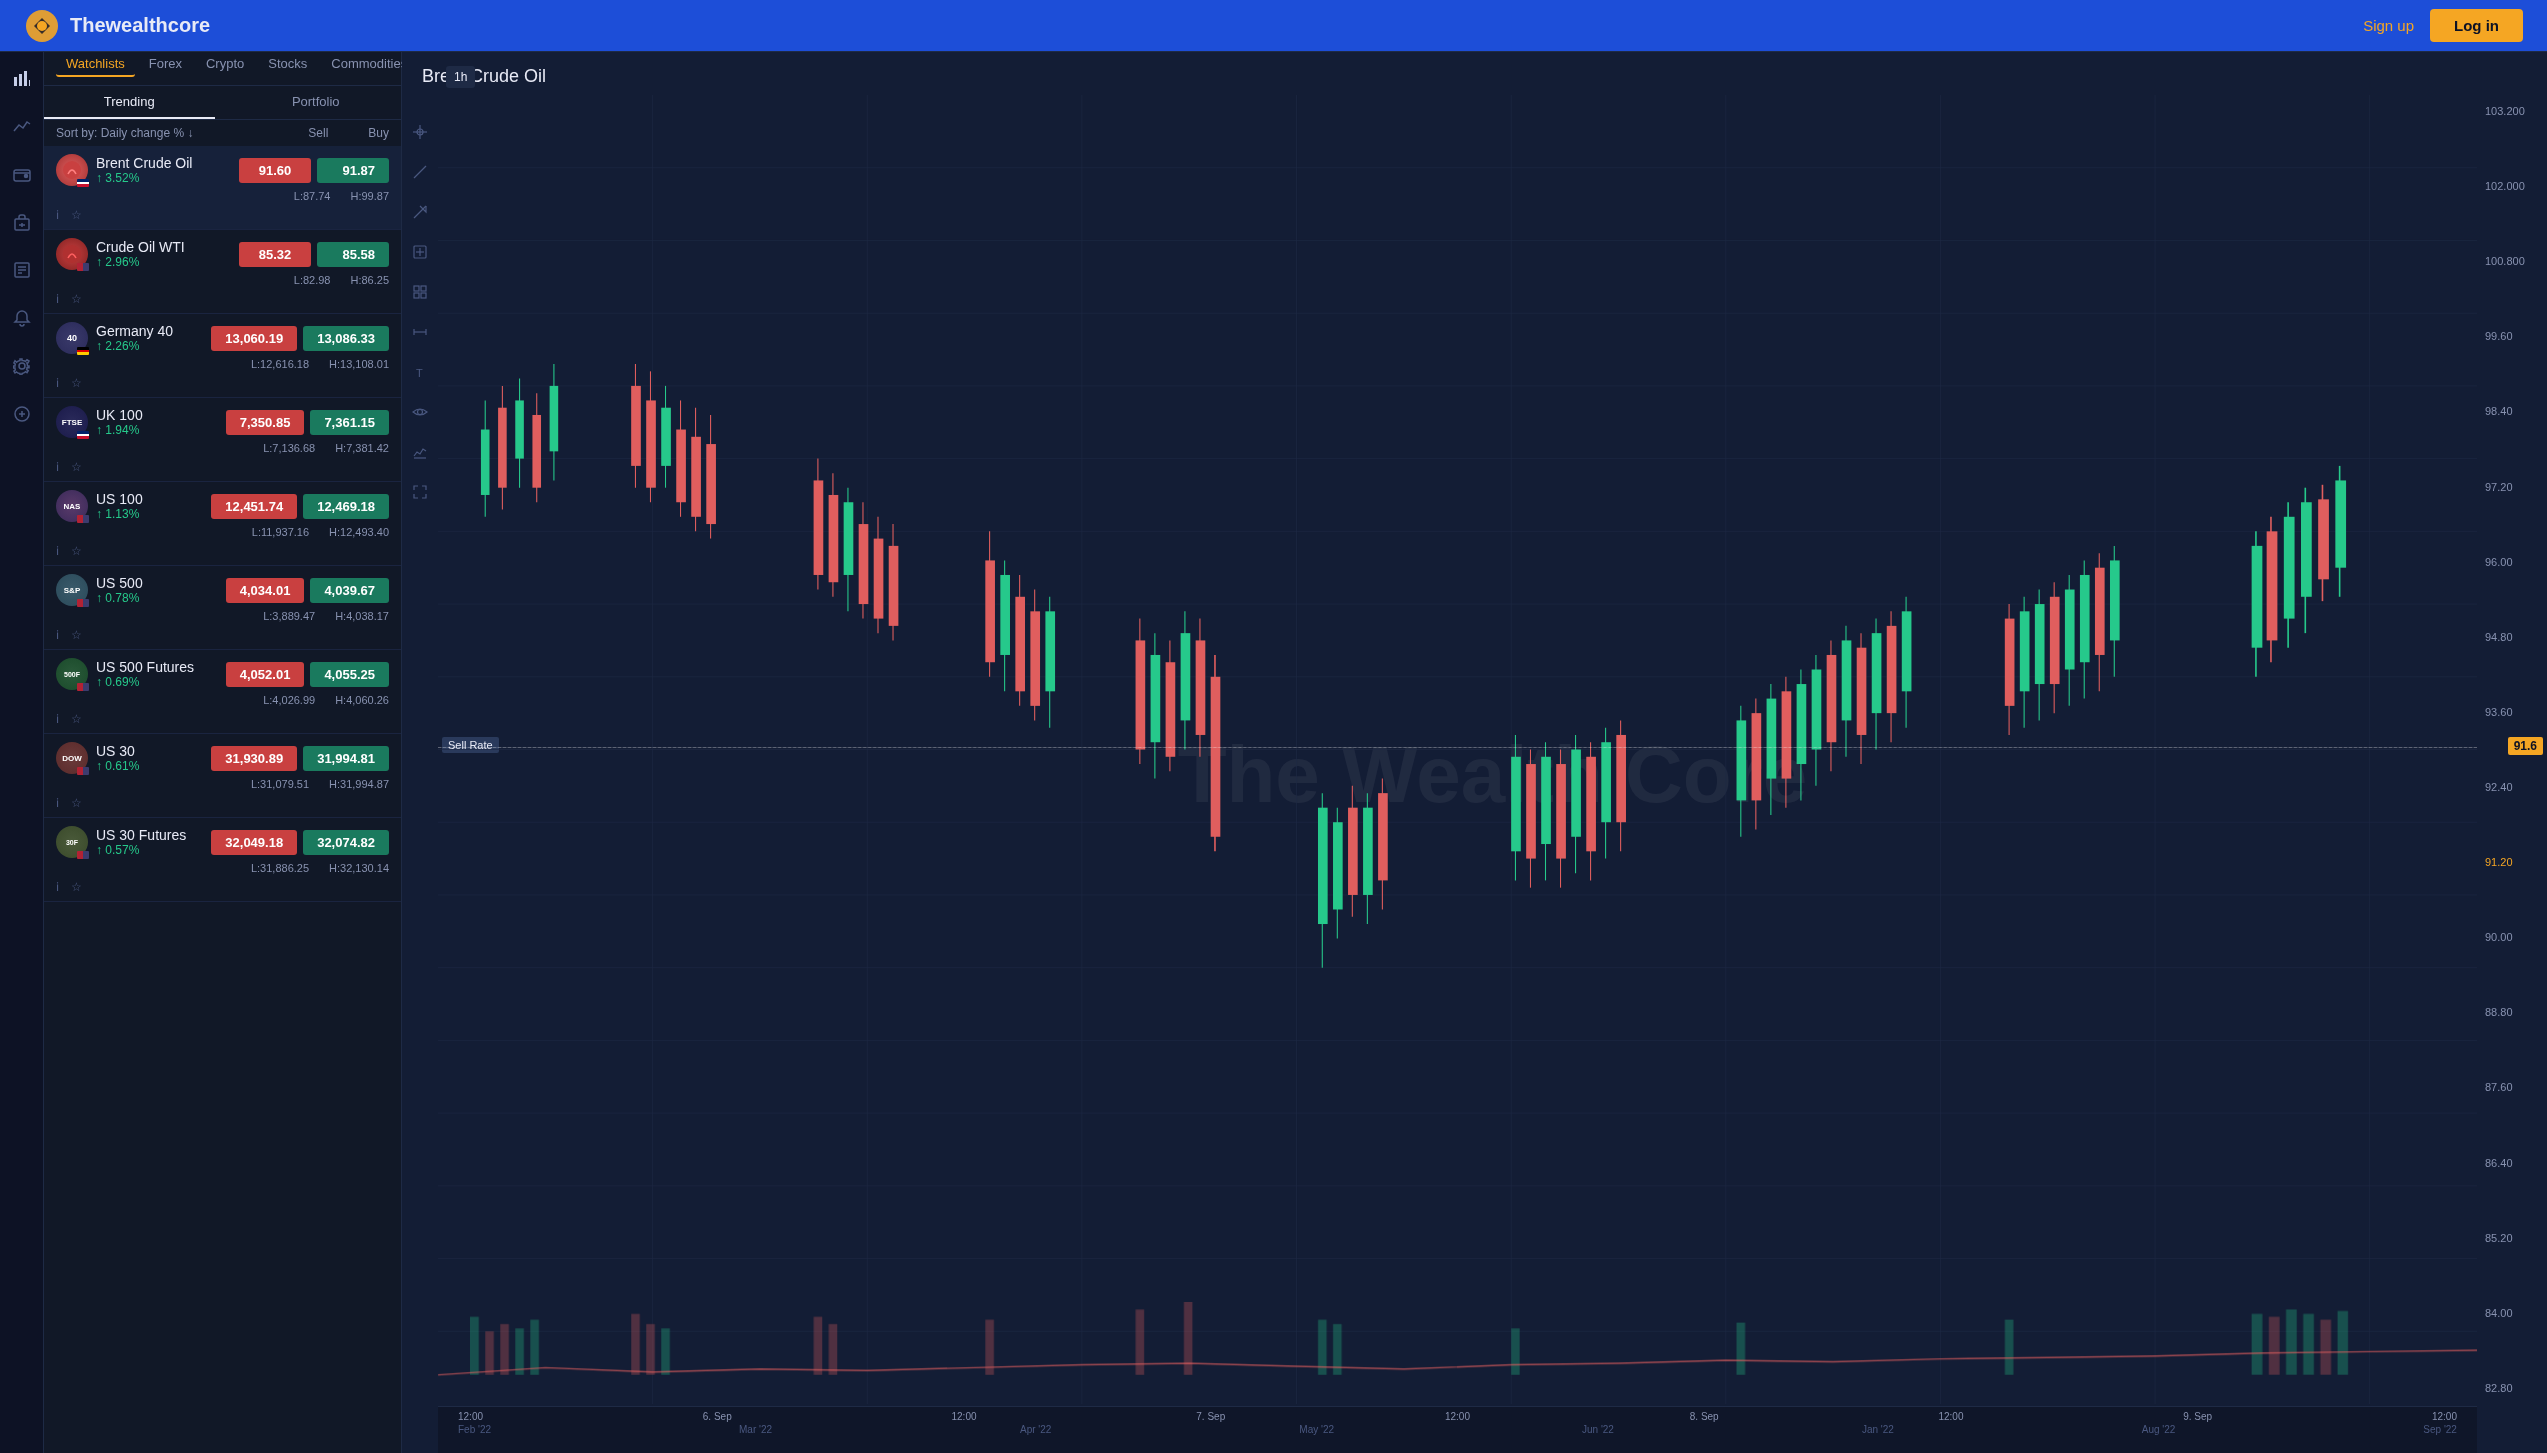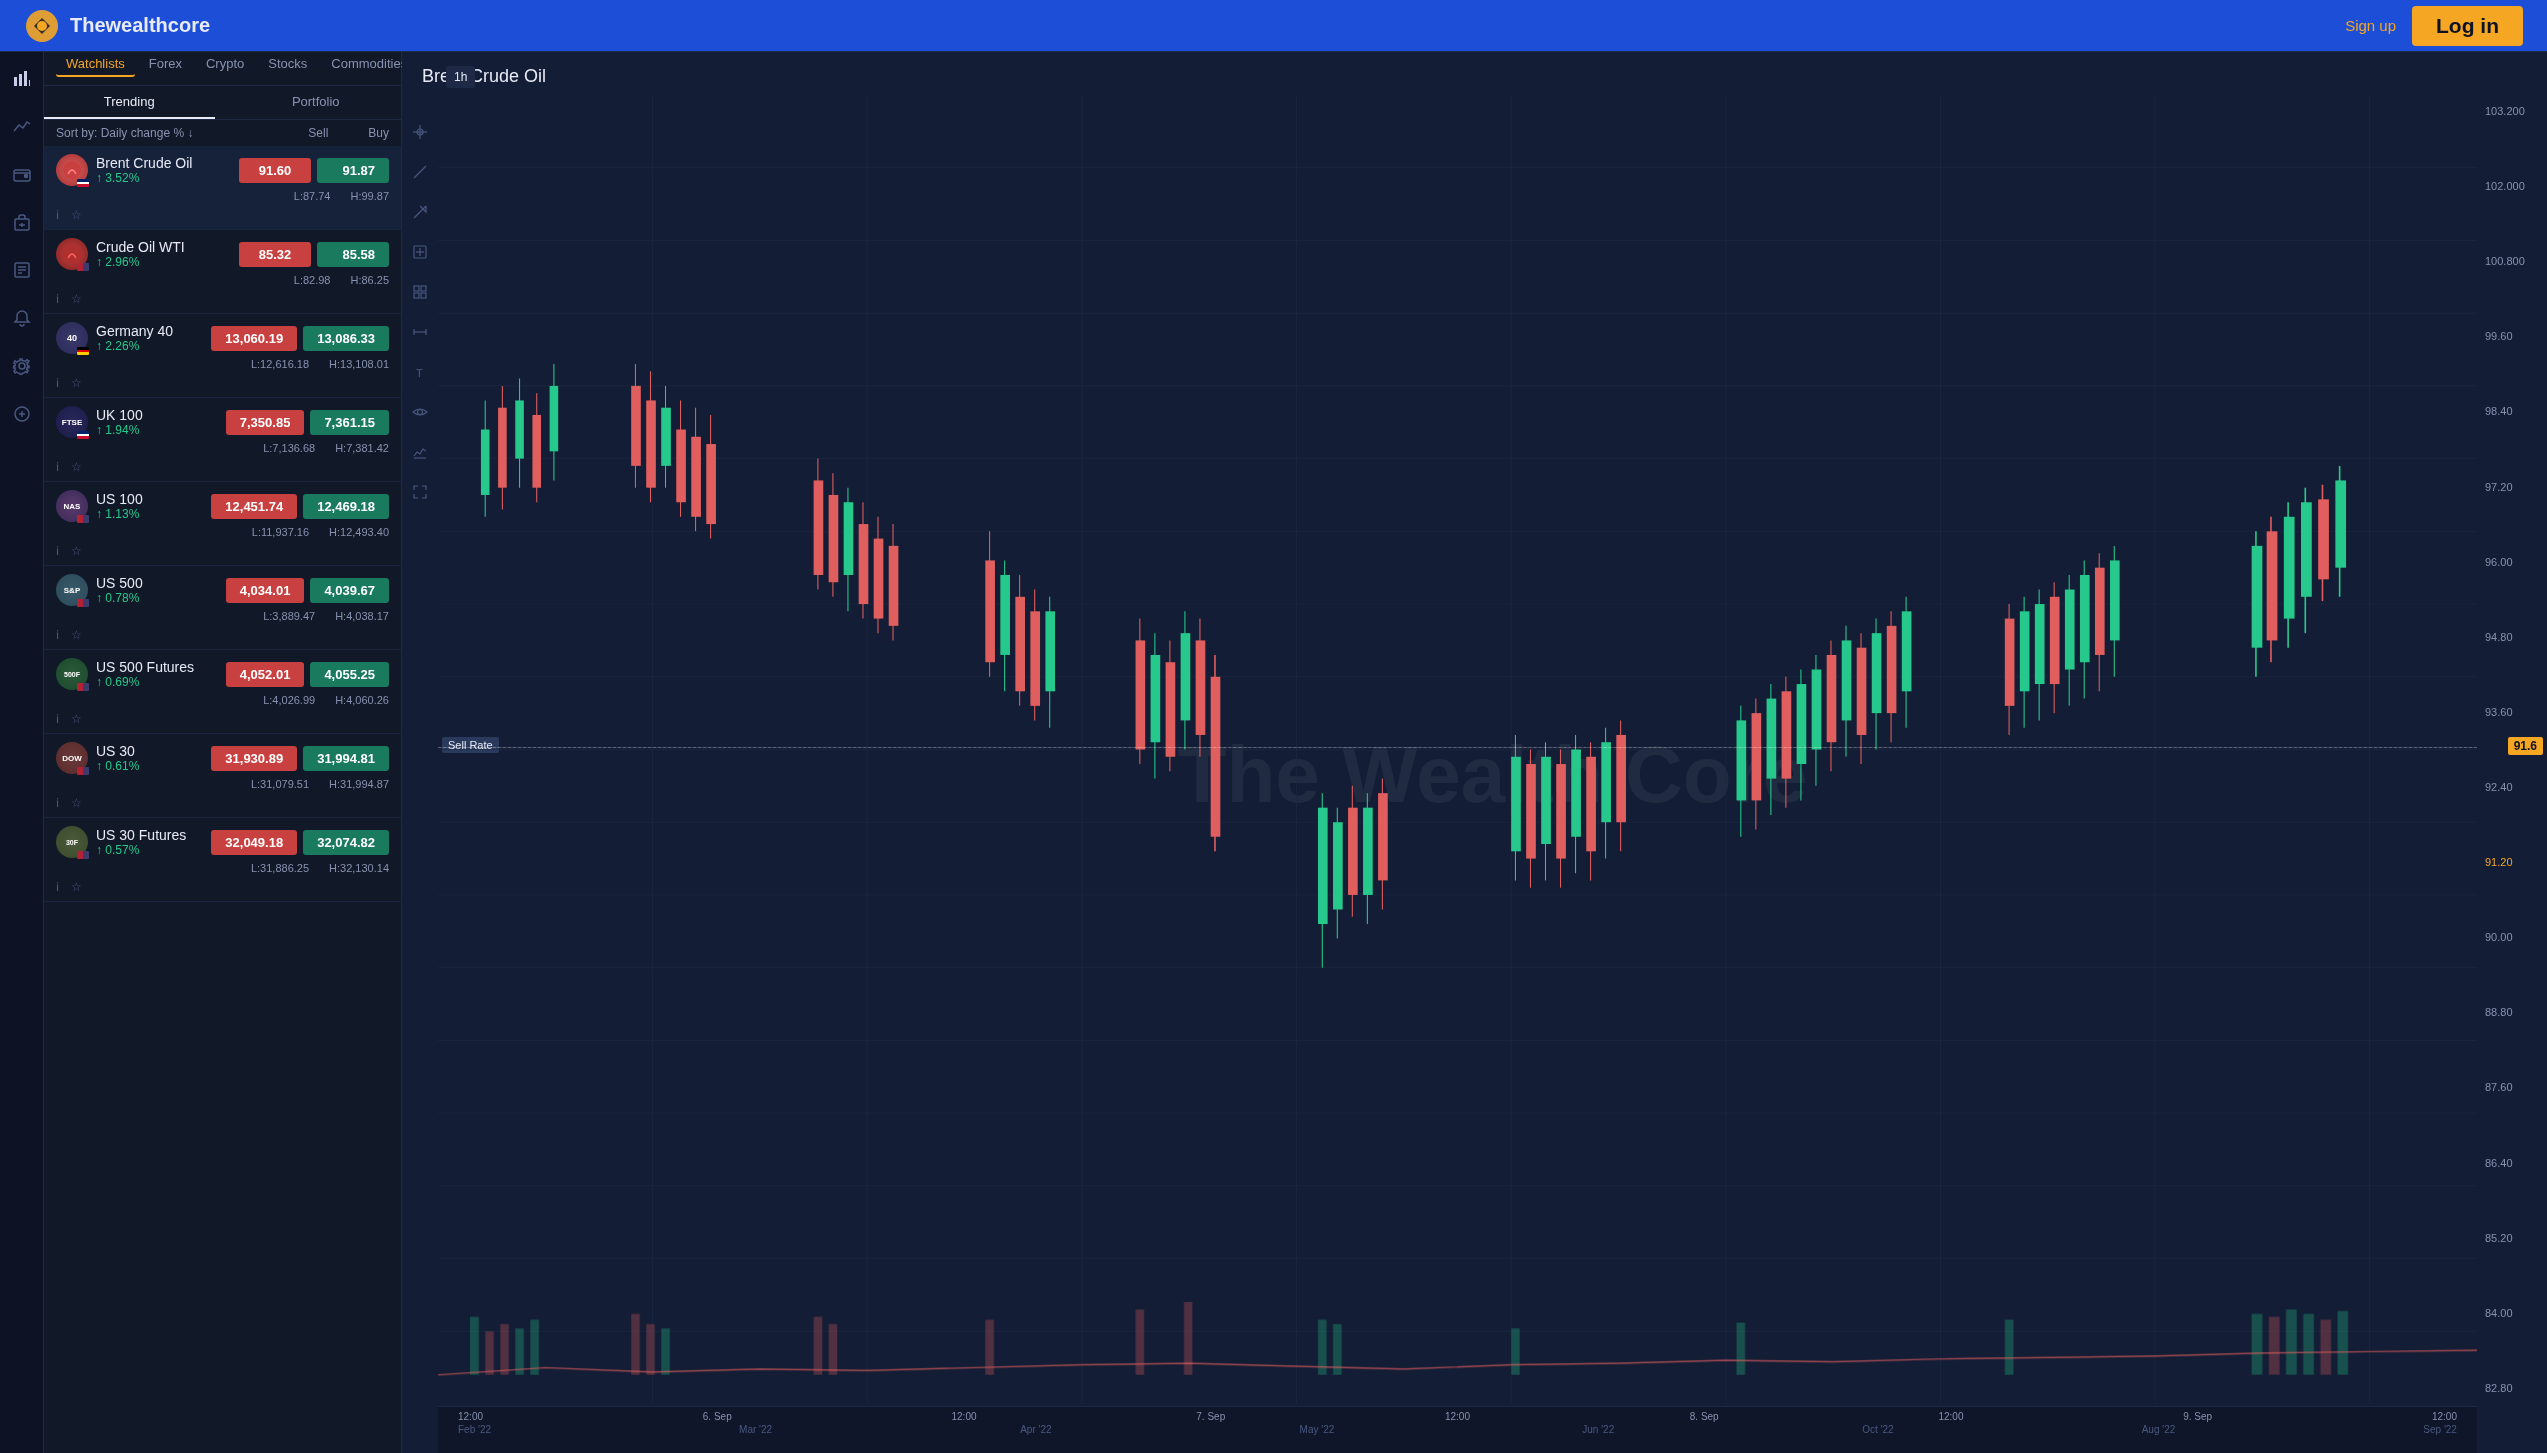--- a/index.html
+++ b/index.html
@@ -50,21 +50,21 @@
       border: none;
       color: #f5a623;
       font-size: 15px;
       cursor: pointer;
       font-weight: 500;
     }
     .btn-login {
       background: #f5a623;
       border: none;
       color: #0d1225;
-      font-size: 21px;
+      font-size: 15px;
       font-weight: bold;
       cursor: pointer;
       padding: 8px 24px;
       border-radius: 4px;
     }
 
     
     .main-layout {
       display: flex;
       flex: 1;
@@ -1115,21 +1115,21 @@
           <span>12:00</span>
           <span>9. Sep</span>
           <span>12:00</span>
         </div>
         <div style="display:flex; justify-content:space-between; padding:2px 20px 0; font-size:10px; color:#4a5880;">
           <span>Feb '22</span>
           <span>Mar '22</span>
           <span>Apr '22</span>
           <span>May '22</span>
           <span>Jun '22</span>
-          <span>Oct '22</span>
+          <span>Jan '22</span>
           <span>Aug '22</span>
           <span>Sep '22</span>
         </div>
       </div>
     </div>
   </div>
 </div>
 
 
 </body></html>

